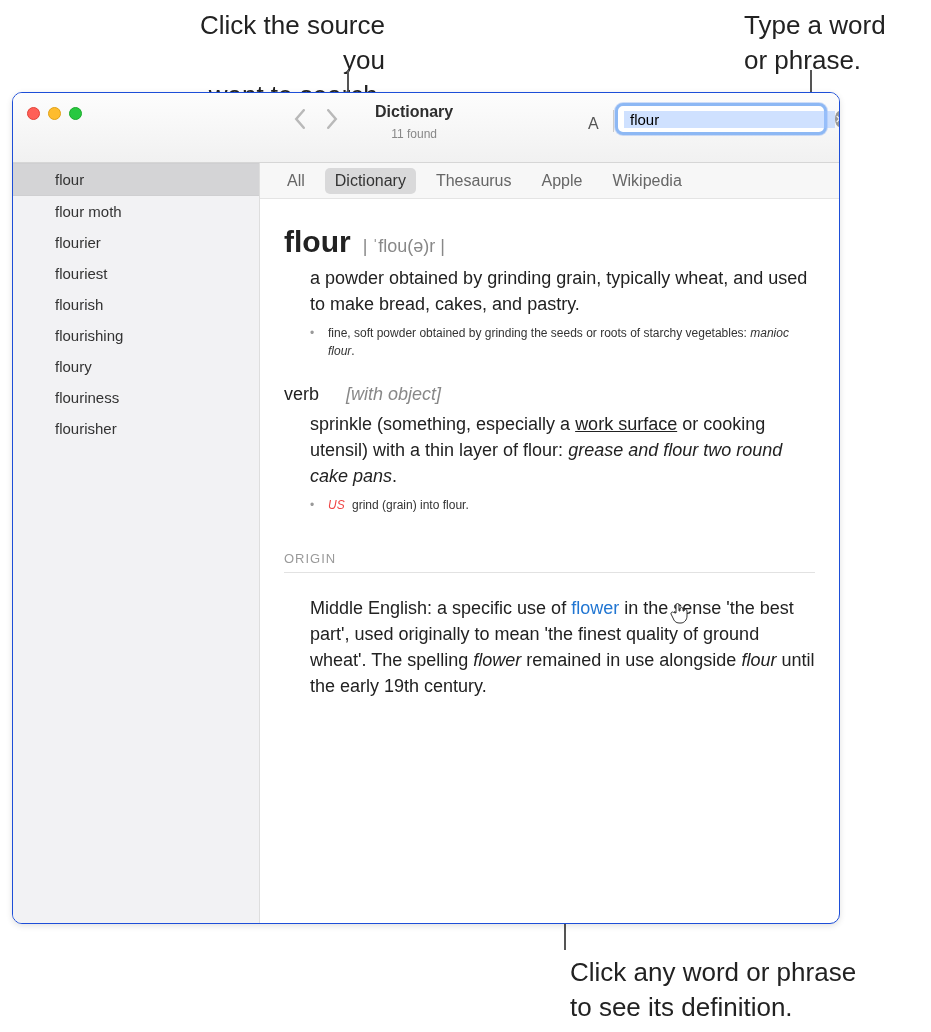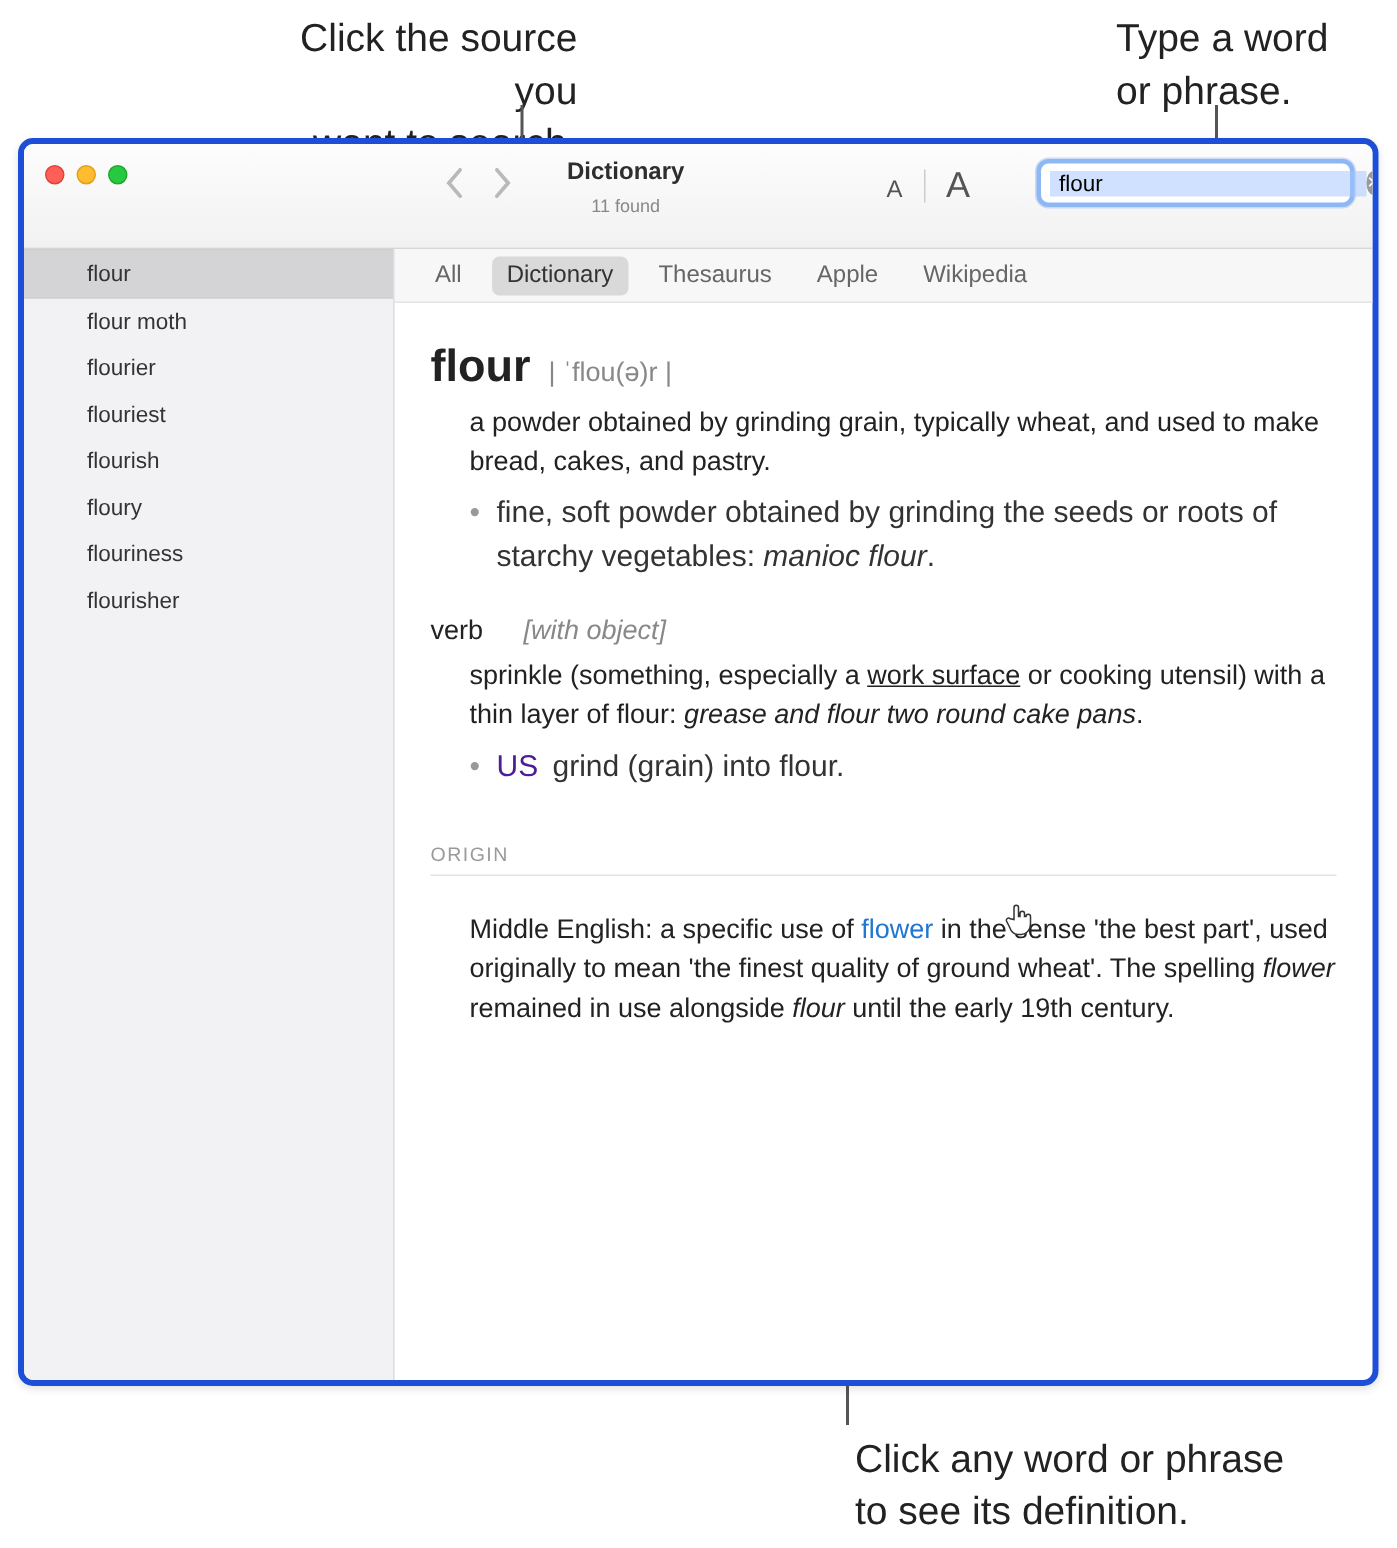--- a/index.html
+++ b/index.html
@@ -21,22 +21,22 @@
   .callout-top-left { top: 8px; left: 185px; text-align:right; width:200px;}
   .callout-top-right { top: 8px; left: 744px; }
   .callout-bottom { top: 955px; left: 570px; }
   .callout-line {
     position: absolute;
     background: #555;
   }
   .window {
     position: absolute;
     top: 92px; left: 12px;
-    width: 907px; height: 832px;
-    border: 4px solid #1d4ed8;
+    width: 828px; height: 832px;
+    border: 1px solid #1d4ed8;
     border-radius: 10px;
     background: #fff;
     box-shadow: 0 2px 6px rgba(0,0,0,0.12);
     overflow: hidden;
     display: flex;
   }
   .titlebar {
     position: absolute;
     top:0; left:0; right:0;
     height: 70px;
@@ -140,23 +140,23 @@
     padding:26px 24px;
     overflow:auto;
     color:#222;
   }
   .hw-row{display:flex;align-items:baseline;gap:12px;}
   .headword{font-size:30px;font-weight:600;}
   .pron{font-size:18px;color:#888;}
   .pos{font-size:18px;margin-top:24px;}
   .pos .qual{color:#888;font-style:italic;margin-left:22px;}
   .def-block{padding-left:26px;margin-top:6px;font-size:18px;line-height:1.45;}
-  .sub{padding-left:18px;margin-top:8px;font-size:20px;color:#333;position:relative;}
+  .sub{padding-left:18px;margin-top:8px;font-size:12px;color:#333;position:relative;}
   .sub::before{content:"•";position:absolute;left:0;color:#999;}
-  .sub .reg{color:#4c1d95;margin-right:4px;}
+  .sub .reg{font-style:italic;color:#ef4444;margin-right:4px;}
   .ex{font-style:italic;}
   .link-underline{text-decoration:underline;text-decoration-style:solid;}
   .origin-h{font-size:13px;letter-spacing:1px;color:#9a9a9a;margin-top:36px;border-bottom:1px solid #e2e2e2;padding-bottom:6px;}
   .origin-body{padding-left:26px;margin-top:22px;font-size:18px;line-height:1.45;}
   .origin-body .flower{color:#2176d2;}
   .origin-body .ital{font-style:italic;}
   .cursor-icon{position:absolute;pointer-events:none;}
   .callout-bracket{
     position:absolute;
     border-top:1.5px solid #555;
@@ -223,20 +223,21 @@
       <div class="tab-item">Apple</div>
       <div class="tab-item">Wikipedia</div>
     </div>
 
   <div class="sidebar" id="sidebar">
       <div class="sb-item selected">flour</div>
       <div class="sb-item">flour moth</div>
       <div class="sb-item">flourier</div>
       <div class="sb-item">flouriest</div>
       <div class="sb-item">flourish</div>
+      <div class="sb-item">flourishing</div>
       <div class="sb-item">floury</div>
       <div class="sb-item">flouriness</div>
       <div class="sb-item">flourisher</div>
     </div>
 
   <div class="content">
     <div class="hw-row">
       <span class="headword">flour</span>
       <span class="pron">| ˈflou(ə)r |</span>
     </div>

